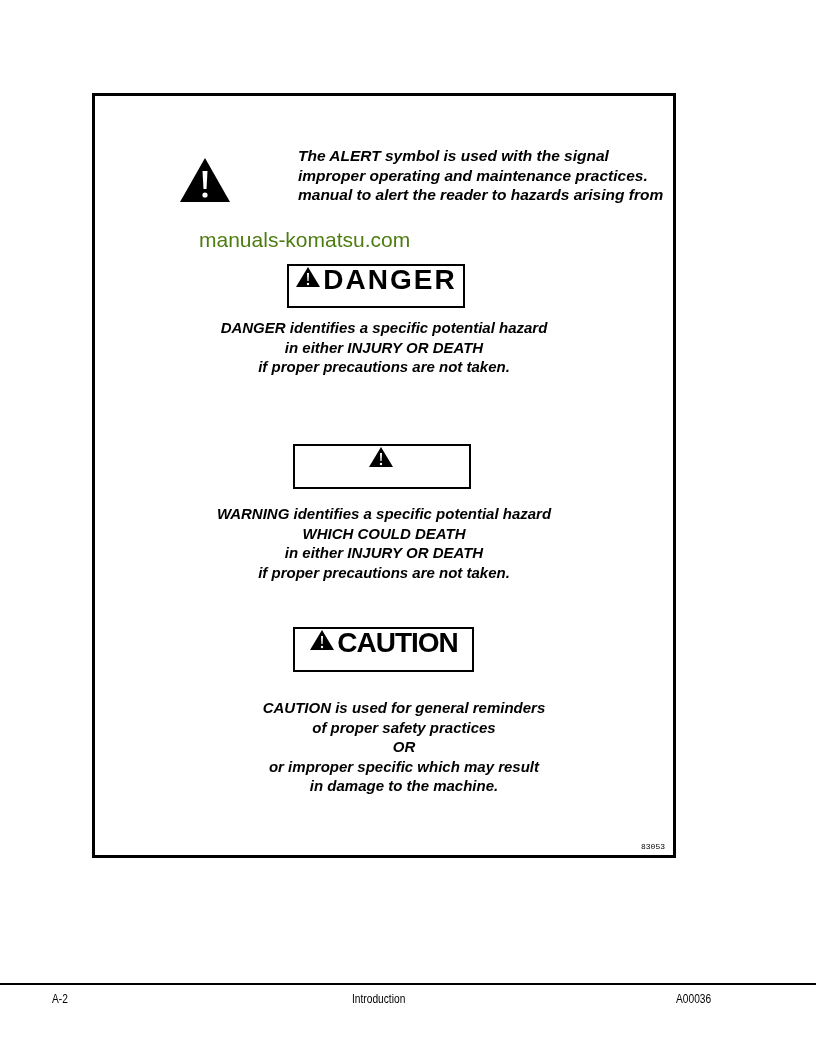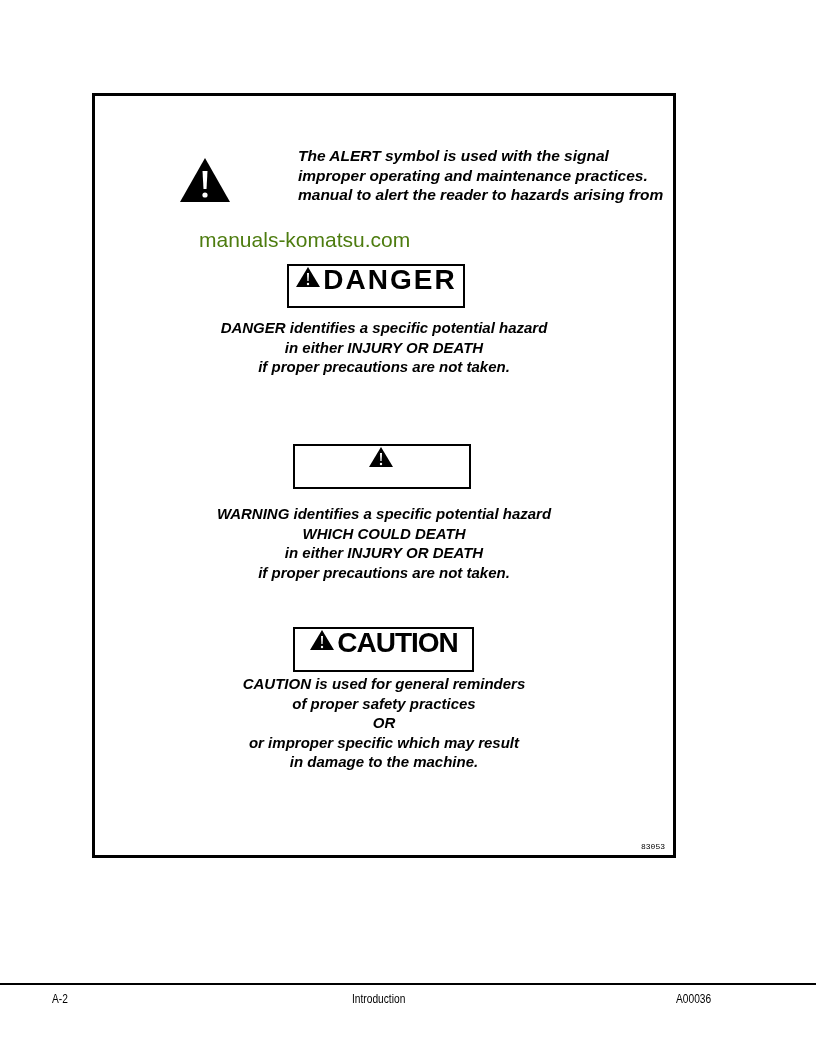--- a/index.html
+++ b/index.html
@@ -23,21 +23,21 @@
     .danger-box .word { letter-spacing: 2px; }
     .warning-box { left: 293px; top: 444px; width: 174px; height: 41px; }
     .warning-box .word { letter-spacing: -1px; }
     .caution-box { left: 293px; top: 619px; width: 177px; height: 41px; margin-top: 8px; }
     .caution-box .word { letter-spacing: -1px; }
     .desc { position: absolute; left: 96px; width: 576px; text-align: center;
             font-style: italic; font-weight: bold; font-size: 15px; line-height: 19.5px; }
     .desc div { white-space: nowrap; font-style: italic; }
     .danger-desc { top: 318px; }
     .warning-desc { top: 504px; }
-    .caution-desc { top: 674px; }
+    .caution-desc { top: 698px; padding-left: 20px; }
     .fig-num { position: absolute; left: 641px; top: 842px; font-size: 8px;
                font-family: Liberation Mono, monospace; }
     .footer-rule { position: absolute; left: 0; top: 983px; width: 816px; height: 2px; background: #000; }
     .footer { position: absolute; top: 992px; font-size: 12px;
               font-family: "Liberation Sans", sans-serif; transform: scaleX(0.85); transform-origin: left top; }
     .f-left { left: 52px; }
     .f-center { left: 352px; }
     .f-right { left: 676px; }
   </style>
 </head>

